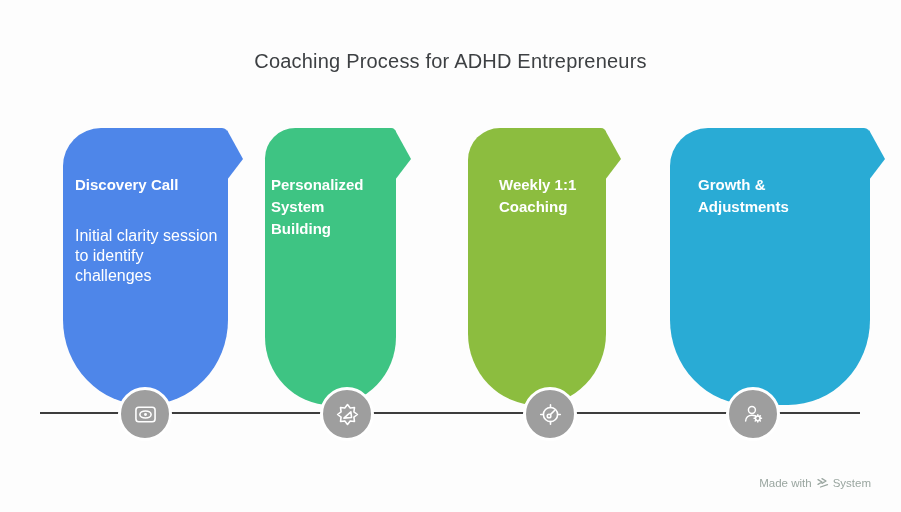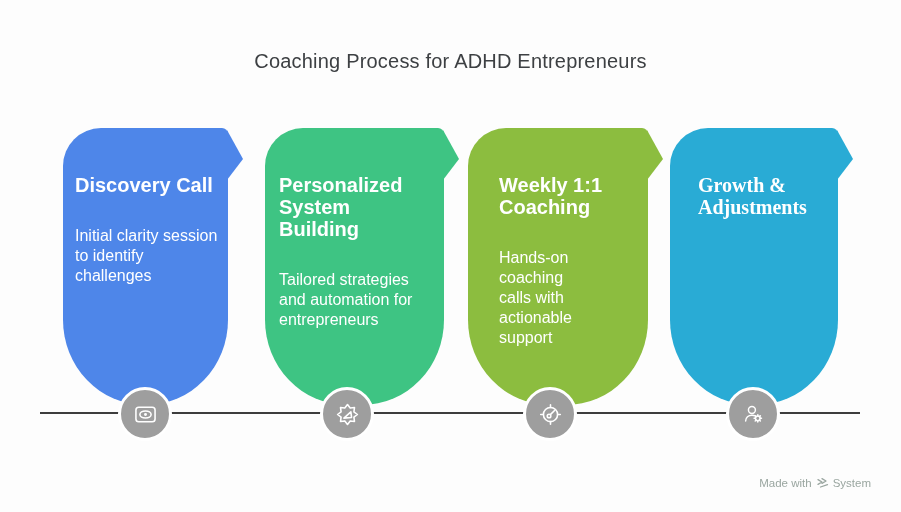--- a/index.html
+++ b/index.html
@@ -30,34 +30,34 @@
   }
   .card::after {            
     content: "";
     position: absolute;
     top: 2px; right: -15px;
     width: 16px; height: 50px;
     background: var(--card-color);
     clip-path: polygon(0 0, 100% 58%, 0 100%);
   }
   .card-title {
-    font-size: 20px; font-weight: 700;
+    font-size: 15px; font-weight: 700;
     line-height: 22px;
     white-space: pre-line;
   }
   .card-desc {
     margin-top: 30px;
     font-size: 16px; font-weight: 400;
     line-height: 20px;
     white-space: pre-line;
   }
   .card1 { left: 63px;  width: 165px; padding-left: 12px; padding-right: 8px; }
-  .card2 { left: 265px; width: 179px; padding-left: 14px; padding-right: 8px; }
-  .card3 { left: 468px; width: 180px; padding-left: 31px; padding-right: 20px; }
-  .card4 { left: 670px; width: 168px; padding-left: 28px; padding-right: 6px; font-family: Liberation Serif, serif; }
+  .card2 { left: 265px; width: 131px; padding-left: 6px; padding-right: 8px; }
+  .card3 { left: 468px; width: 138px; padding-left: 31px; padding-right: 20px; }
+  .card4 { left: 670px; width: 200px; padding-left: 28px; padding-right: 6px; }
 
   .timeline-line {
     position: absolute;
     top: 412px; left: 40px;
     width: 820px; height: 2px;
     background: #3d3d3d;
   }
   .step-icon-circle {
     position: absolute;
     top: 387px;
@@ -93,31 +93,25 @@
     <div class="card-title">Discovery Call</div>
     <div class="card-desc">Initial clarity session
 to identify
 challenges</div>
   </div>
 
   <div class="card card2" style="--card-color: #3ec483;">
     <div class="card-title">Personalized
 System
 Building</div>
-    <div class="card-desc">Tailored strategies
-and automation for
-entrepreneurs</div>
   </div>
 
   <div class="card card3" style="--card-color: #8cbd3f;">
     <div class="card-title">Weekly 1:1
 Coaching</div>
-    <div class="card-desc">Hands-on coaching
-calls with actionable
-support</div>
   </div>
 
   <div class="card card4" style="--card-color: #29abd5;">
     <div class="card-title">Growth &amp;
 Adjustments</div>
   </div>
 
   <div class="timeline-line"></div>
 
   <div class="step-icon-circle ic1">

